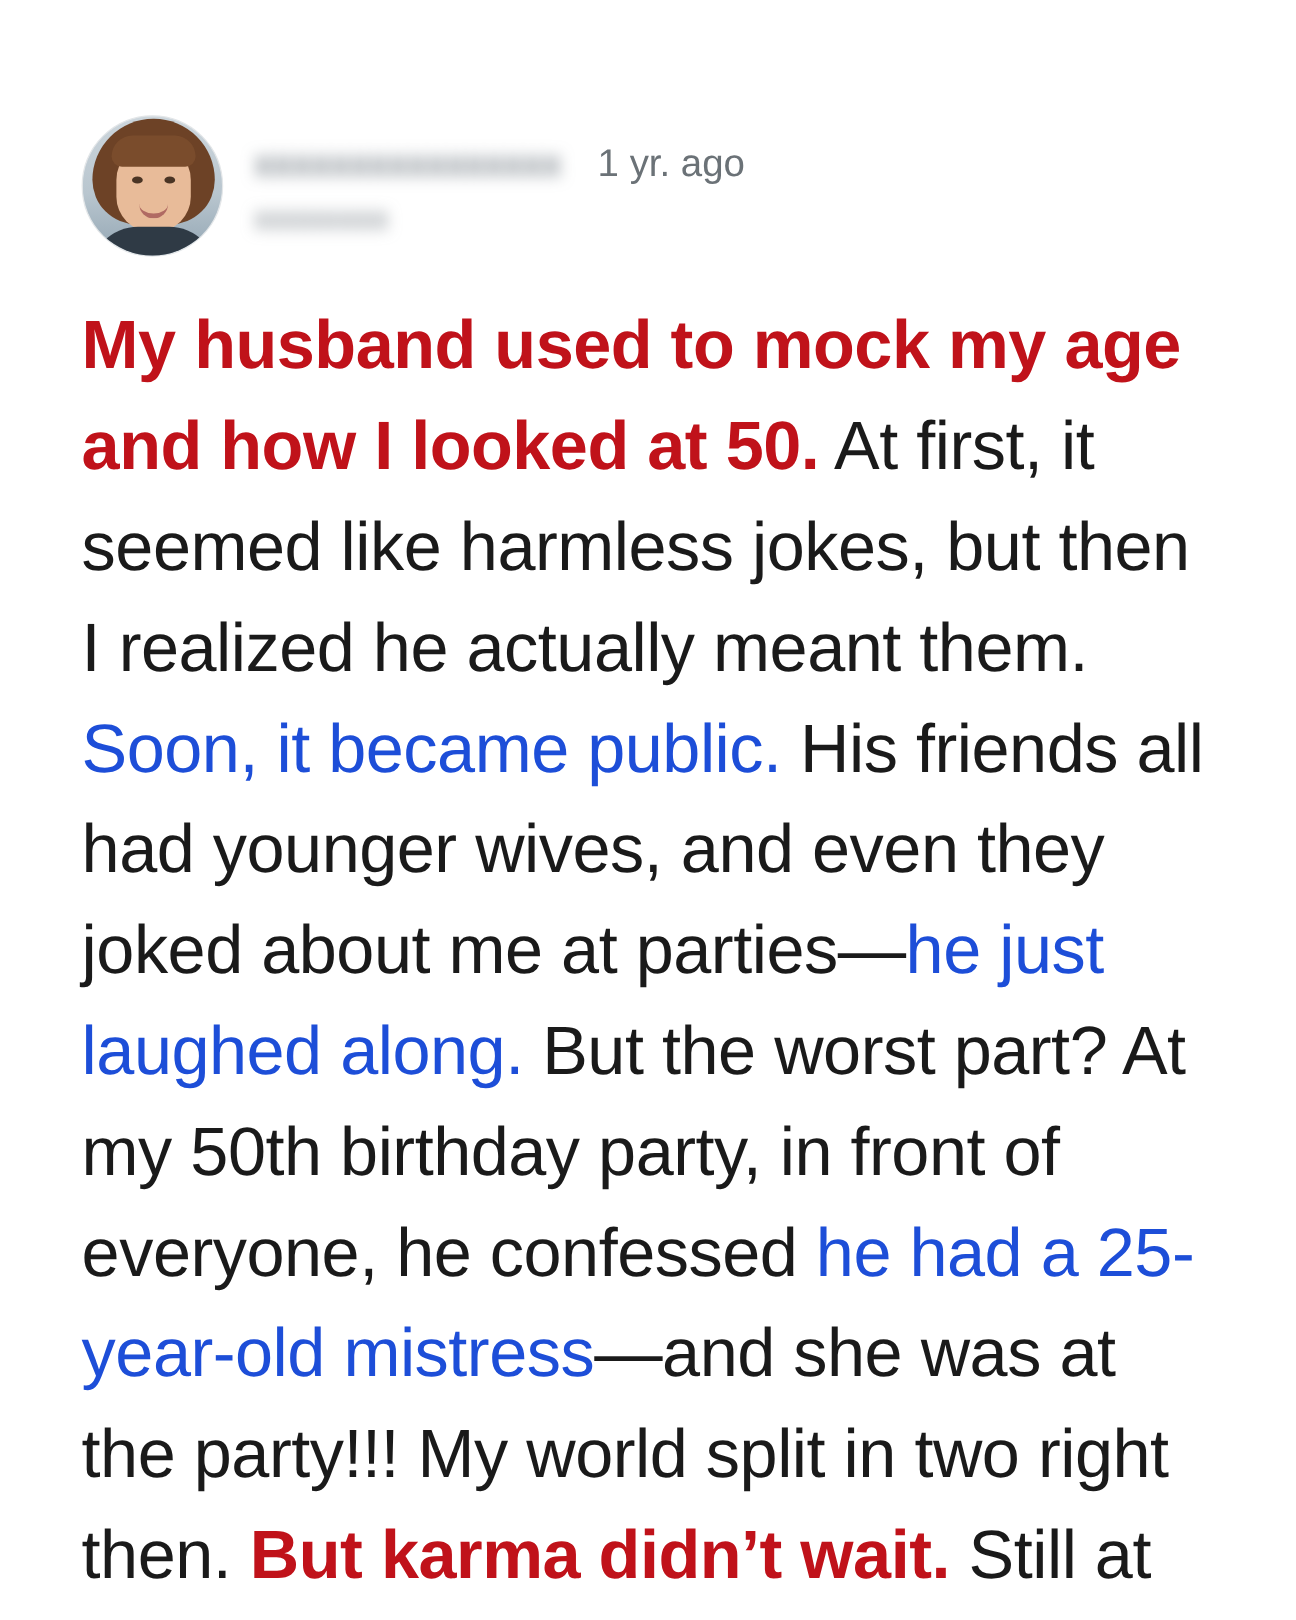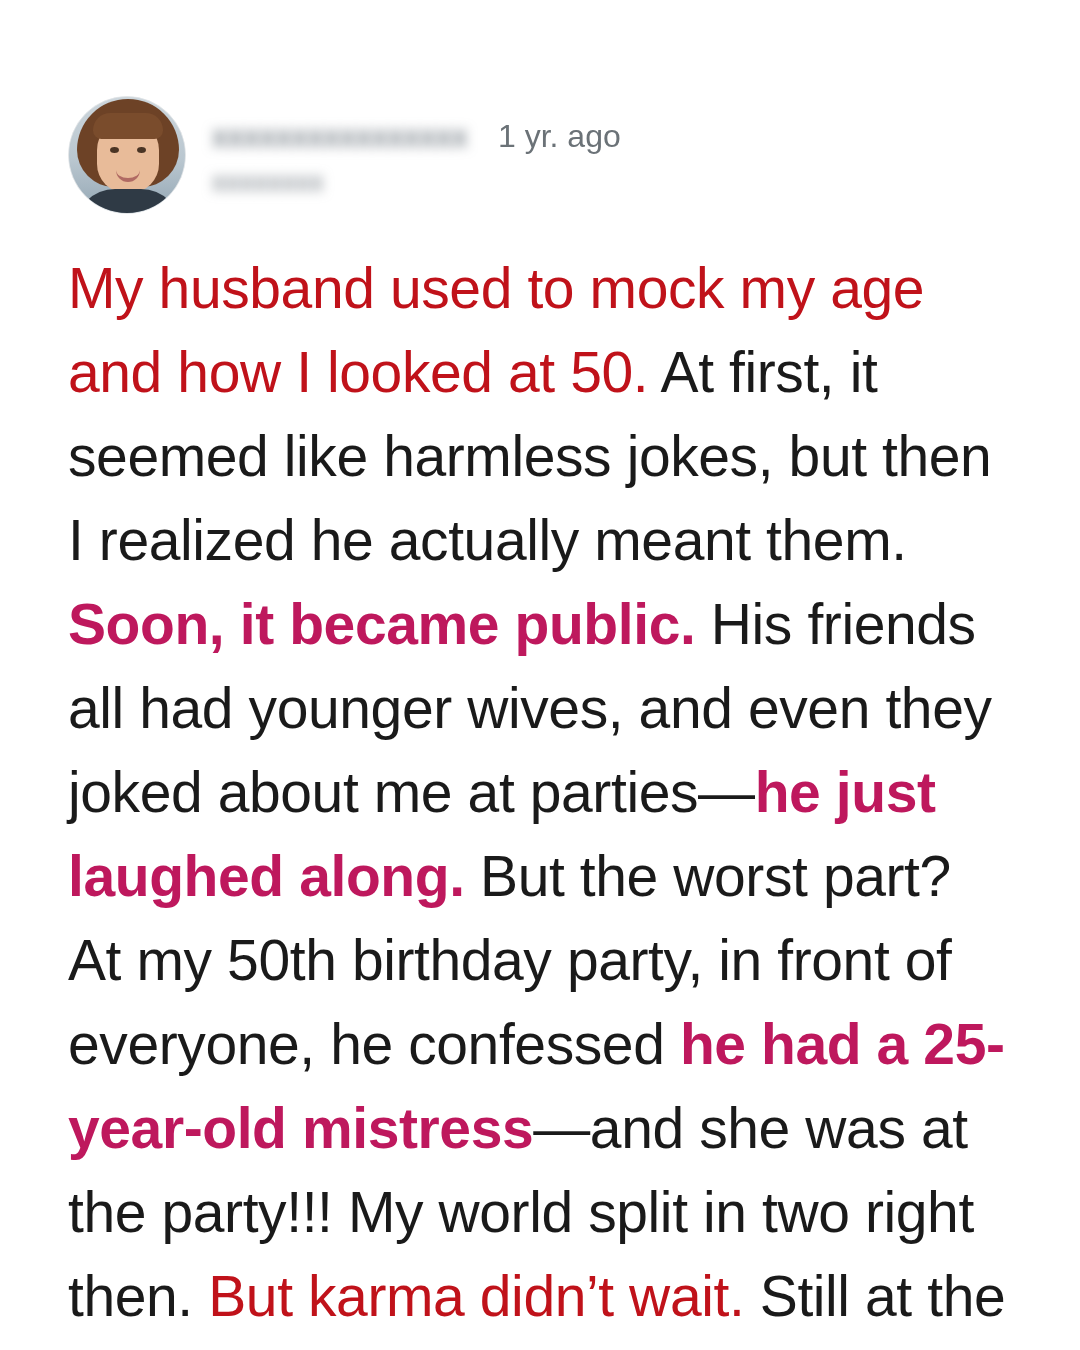--- a/index.html
+++ b/index.html
@@ -142,25 +142,25 @@
   .post-body {
     margin-top: 20px;
     font-size: 57px;
     line-height: 84px;
     color: #1a1a1a;
     letter-spacing: -0.4px;
     word-spacing: 0px;
   }
   .hl {
     color: #c0121a;
-    font-weight: normal;
+    font-weight: bold;
   }
   .b {
-    font-weight: bold;
-    color: #be185d;
+    font-weight: normal;
+    color: #1d4ed8;
   }
 </style>
 </head>
 <body>
 
 <div class="post">
 
   <div class="post-header">
 
     <div class="avatar">

